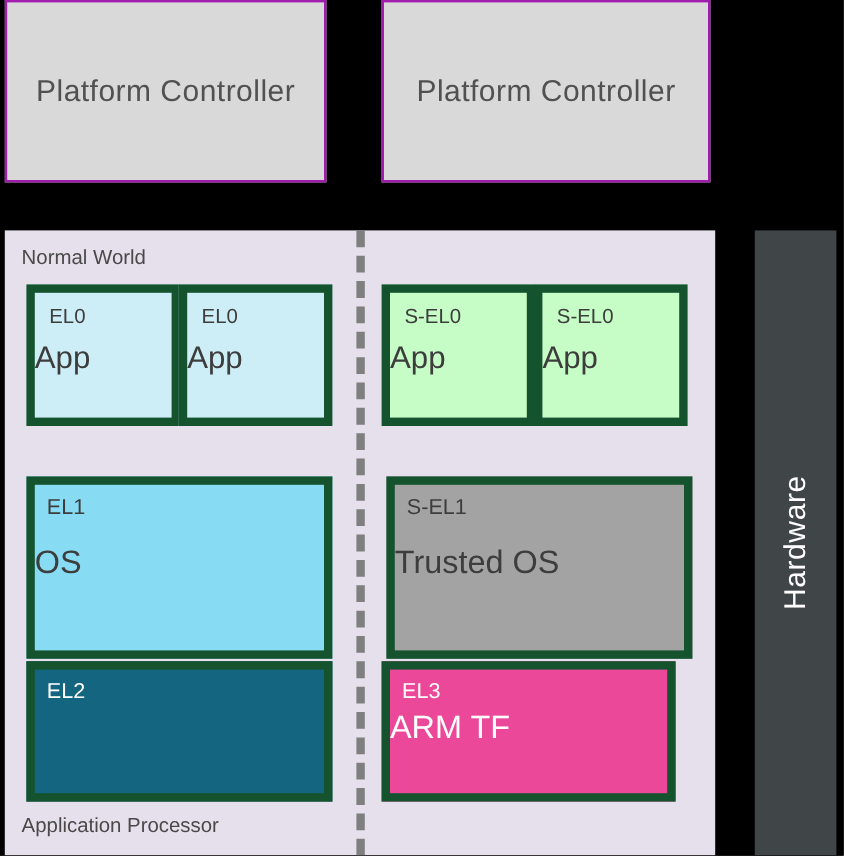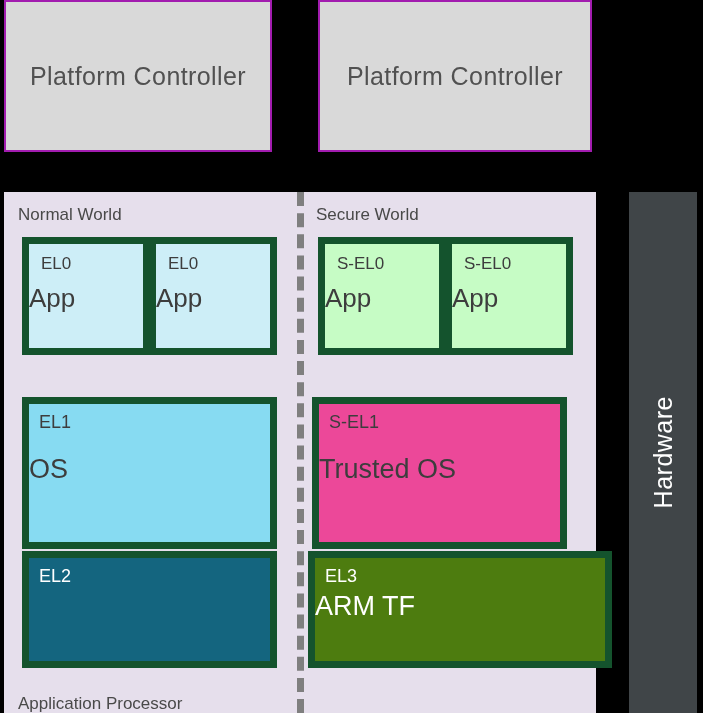--- a/index.html
+++ b/index.html
@@ -64,21 +64,21 @@
     font-size: 17px;
     color: #494949;
     white-space: nowrap;
     text-align: right;
   }
   #normal-world-label { left: 18px;  top: 205px; }
   #secure-world-label { left: 316px; top: 205px; }
   #application-processor-label {
     position: absolute;
     left: 18px;
-    top: 694px;
+    top: 678px;
     font-size: 17px;
     color: #494949;
     white-space: nowrap;
   }
 
   
   .layer-box {
     position: absolute;
     border: 7px solid #14532d;
     box-sizing: border-box;
@@ -108,26 +108,26 @@
   #el0-app-1   { left: 22px;  width: 128px; background: #cdeef7; }
   #el0-app-2   { left: 149px; width: 128px; background: #cdeef7; }
   #sel0-app-1  { left: 318px; width: 128px; background: #c6fcc5; }
   #sel0-app-2  { left: 445px; width: 128px; background: #c6fcc5; }
   .app-box .layer-title { font-size: 26px; transform: translateY(-42%); }
   .app-box .layer-el { font-size: 17px; left: 12px; top: 10px; }
 
   
   .os-box { top: 397px; height: 152px; }
   #el1-os     { left: 22px;  width: 255px; background: #87dbf2; }
-  #sel1-os    { left: 312px; width: 255px; background: #ec4899; }
+  #sel1-os    { left: 322px; width: 255px; background: #a3a3a3; }
 
   
   .fw-box { top: 551px; height: 117px; text-decoration: underline; }
   #el2-hypervisor { left: 22px;  width: 255px; background: #14657f; }
-  #el3-armtf      { left: 308px; width: 304px; background: #4d7c0f; }
+  #el3-armtf      { left: 318px; width: 245px; background: #ec4899; }
 
   
   #hardware-bar {
     position: absolute;
     left: 629px;
     top: 192px;
     width: 68px;
     height: 521px;
     background: #404548;
     display: flex;
@@ -154,21 +154,20 @@
 
   <div class="platform-box" id="platform-controller-right">
     <span class="plabel">Platform Controller</span>
   </div>
 
   <div id="app-processor-panel">
     <div id="world-divider"></div>
   </div>
 
   <div class="world-caption" id="normal-world-label">Normal World</div>
-  <div class="world-caption" id="secure-world-label">Secure World</div>
 
   <div class="layer-box app-box dark-text" id="el0-app-1">
     <span class="layer-el">EL0</span>
     <span class="layer-title">App</span>
   </div>
   <div class="layer-box app-box dark-text" id="el0-app-2">
     <span class="layer-el">EL0</span>
     <span class="layer-title">App</span>
   </div>
 

